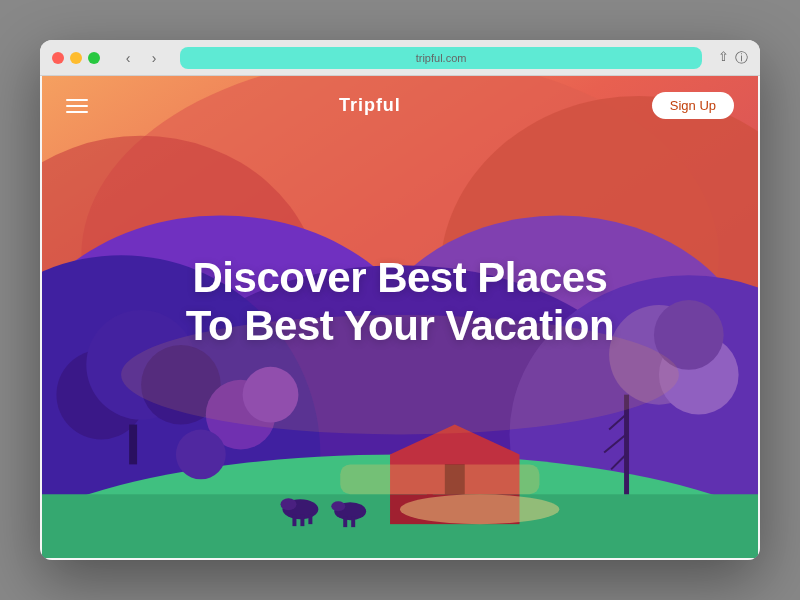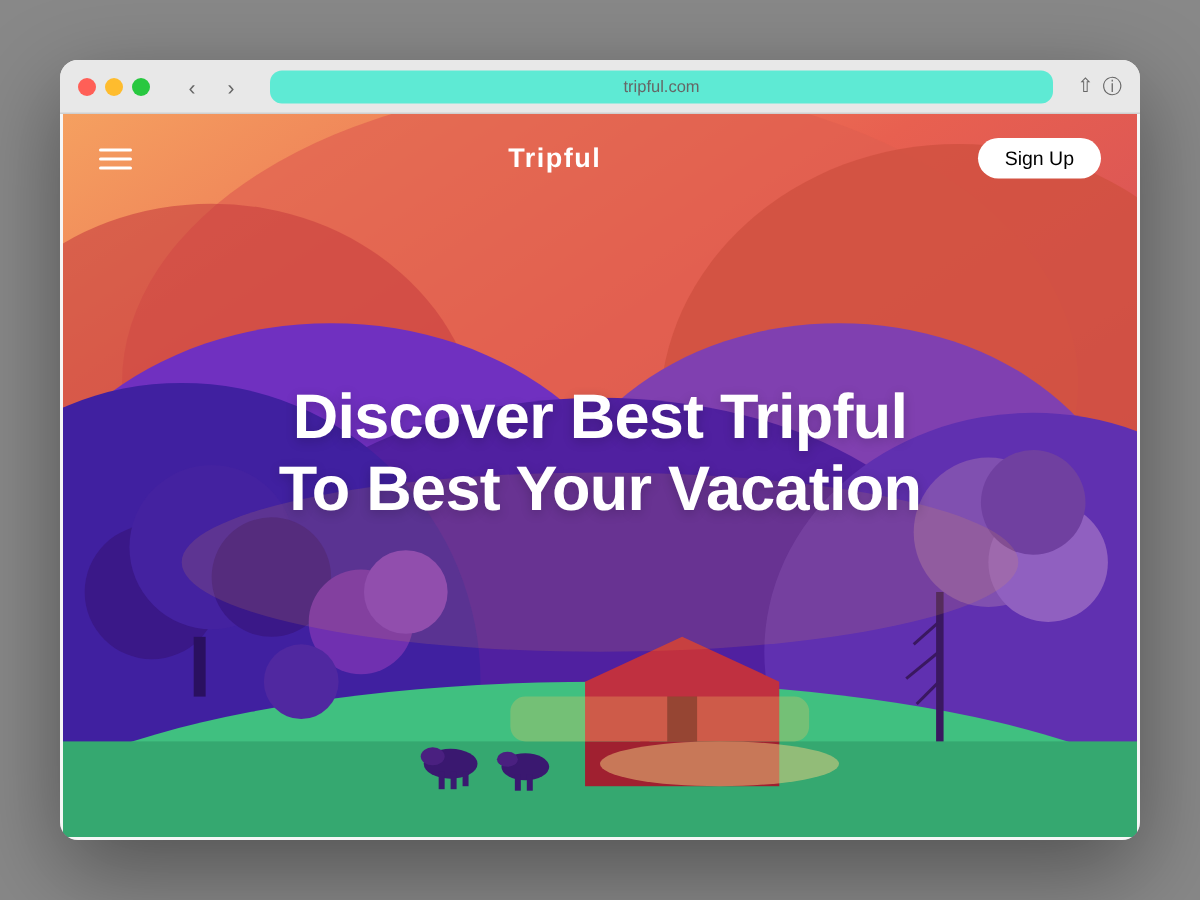--- a/index.html
+++ b/index.html
@@ -129,21 +129,21 @@
 
     .site-logo {
       font-size: 18px;
       font-weight: 600;
       color: white;
       letter-spacing: 1px;
     }
 
     .signup-btn {
       background: white;
-      color: #000000;
+      color: #c2410c;
       border: none;
       border-radius: 20px;
       padding: 6px 18px;
       font-size: 13px;
       font-weight: 500;
       cursor: pointer;
     }
 
     
     .hero-content {
@@ -323,20 +323,20 @@
         <span></span>
         <span></span>
         <span></span>
       </div>
       <div class="site-logo">Tripful</div>
       <button class="signup-btn">Sign Up</button>
     </nav>
 
     <div class="hero-content">
       <h1 class="hero-title">
-        <span>Discover Best Tripful</span><br>
+        <span>Discover Best Places</span><br>
         <span>To Best Your Vacation</span>
       </h1>
 
     </div>
 
   </div>
 </div>
 
 </body></html>

